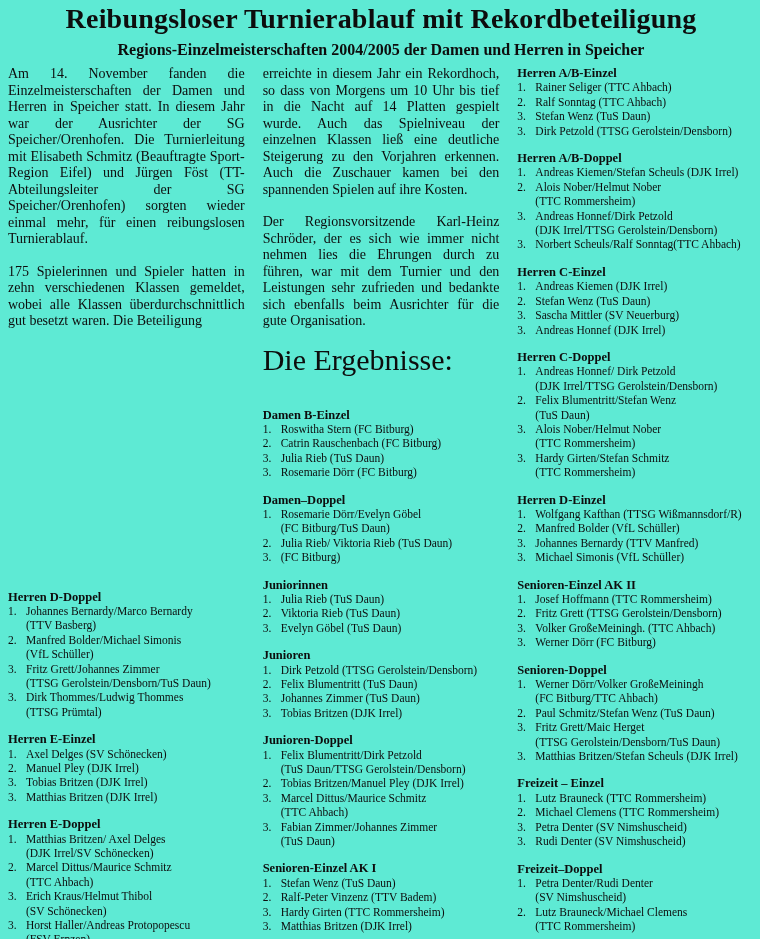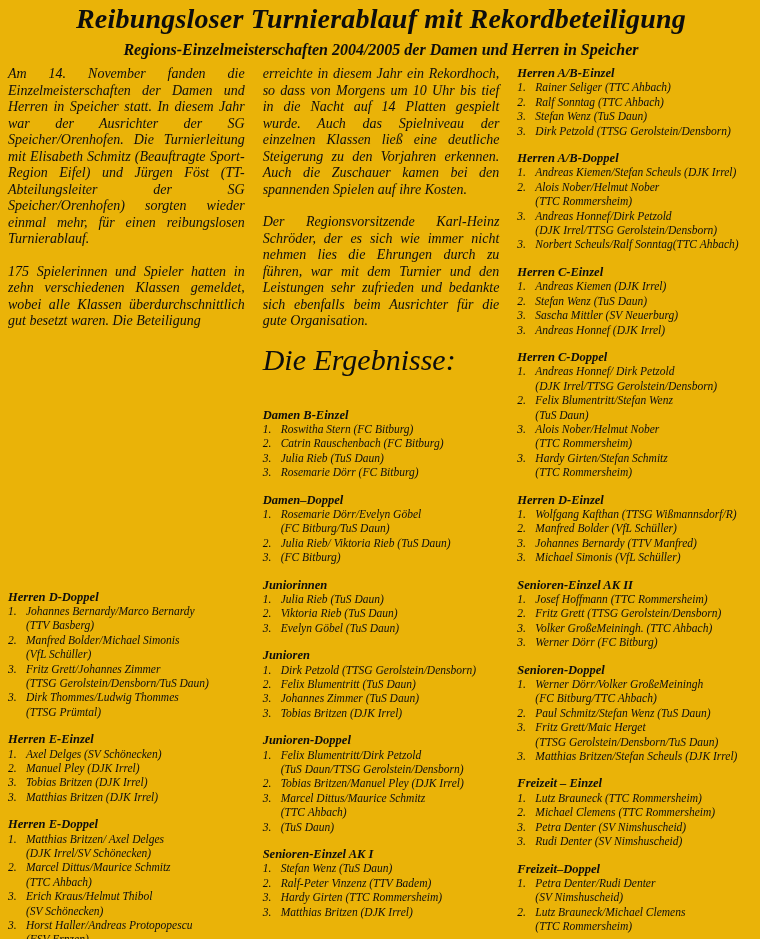--- a/index.html
+++ b/index.html
@@ -1,26 +1,25 @@
 <!DOCTYPE html>
 <html lang="de"><head>
 <meta charset="utf-8">
 <style>
   html,body { margin:0; padding:0; background:#e8e8e8; }
   .page {
     position:relative;
     width:760px; height:939px;
     margin:0 auto;
-    background:#eab308;
+    background:#5eead4;
     color:#0d0d0d;
     font-family:"Liberation Serif", serif;
     overflow:hidden;
     box-sizing:border-box;
     padding:2px 6px 0 8px;
-    font-style:italic;
   }
   .title {
     margin:0;
     font-size:28px;
     line-height:34px;
     font-weight:bold;
     text-align:center;
     letter-spacing:0.2px;
   }
   .subtitle {
@@ -291,20 +290,21 @@
             <div class="item">
               <span class="num">3.</span>
               <span class="item-body">
                 <div class="line">Marcel Dittus/Maurice Schmitz</div>
                 <div class="line">(TTC Ahbach)</div>
               </span>
             </div>
             <div class="item">
               <span class="num">3.</span>
               <span class="item-body">
+                <div class="line">Fabian Zimmer/Johannes Zimmer</div>
                 <div class="line">(TuS Daun)</div>
               </span>
             </div>
           </div>
           <div class="section">
             <div class="sec-heading">Senioren-Einzel AK I</div>
             <div class="item">
               <span class="num">1.</span>
               <span class="item-body">
                 <div class="line">Stefan Wenz (TuS Daun)</div>

